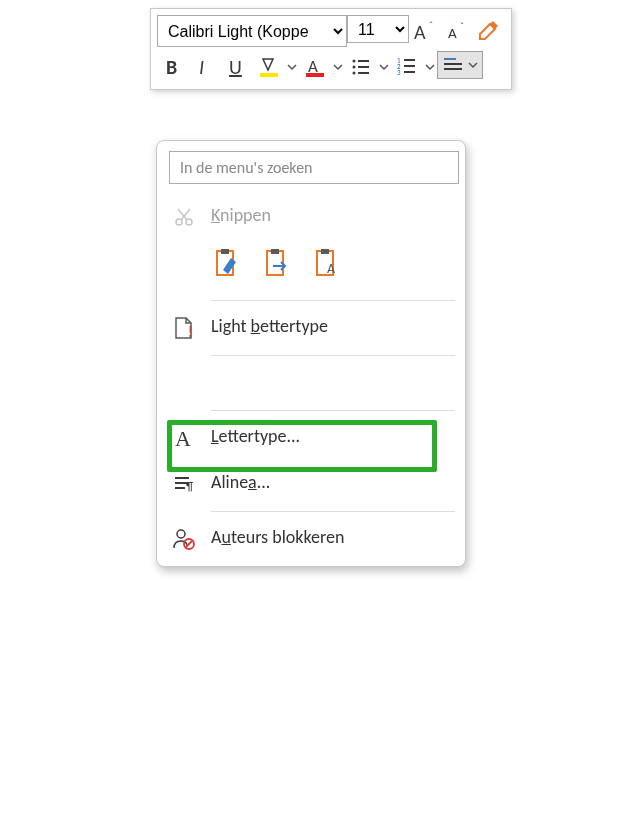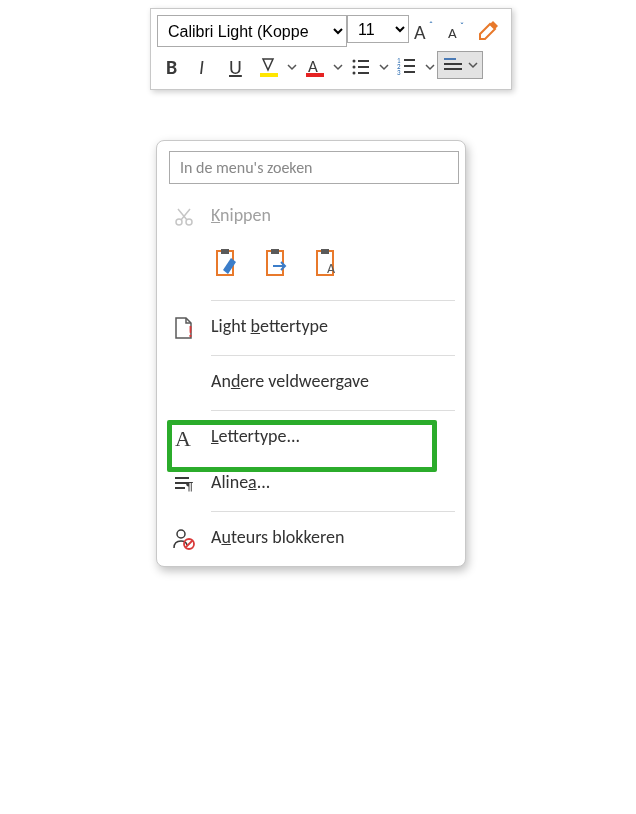--- a/index.html
+++ b/index.html
@@ -325,21 +325,20 @@
       </svg>
     </span>
     <span><span>Light </span><span class="underline-letter">b</span><span>ettertype</span></span>
   </div>
 
   <div class="separator"></div>
 
 
   <div class="menu-item">
     <span class="icon-slot"></span>
-    <span><span>An</span><span class="underline-letter">d</span><span>ere veldweergave</span></span>
   </div>
 
   <div class="separator"></div>
 
   <div class="menu-item">
     <span class="icon-slot">
       <svg width="24" height="24">
           <text x="3" y="20" font-size="22" font-family="Times New Roman" fill="#3a3a3a">A</text>
         </svg>
     </span>

